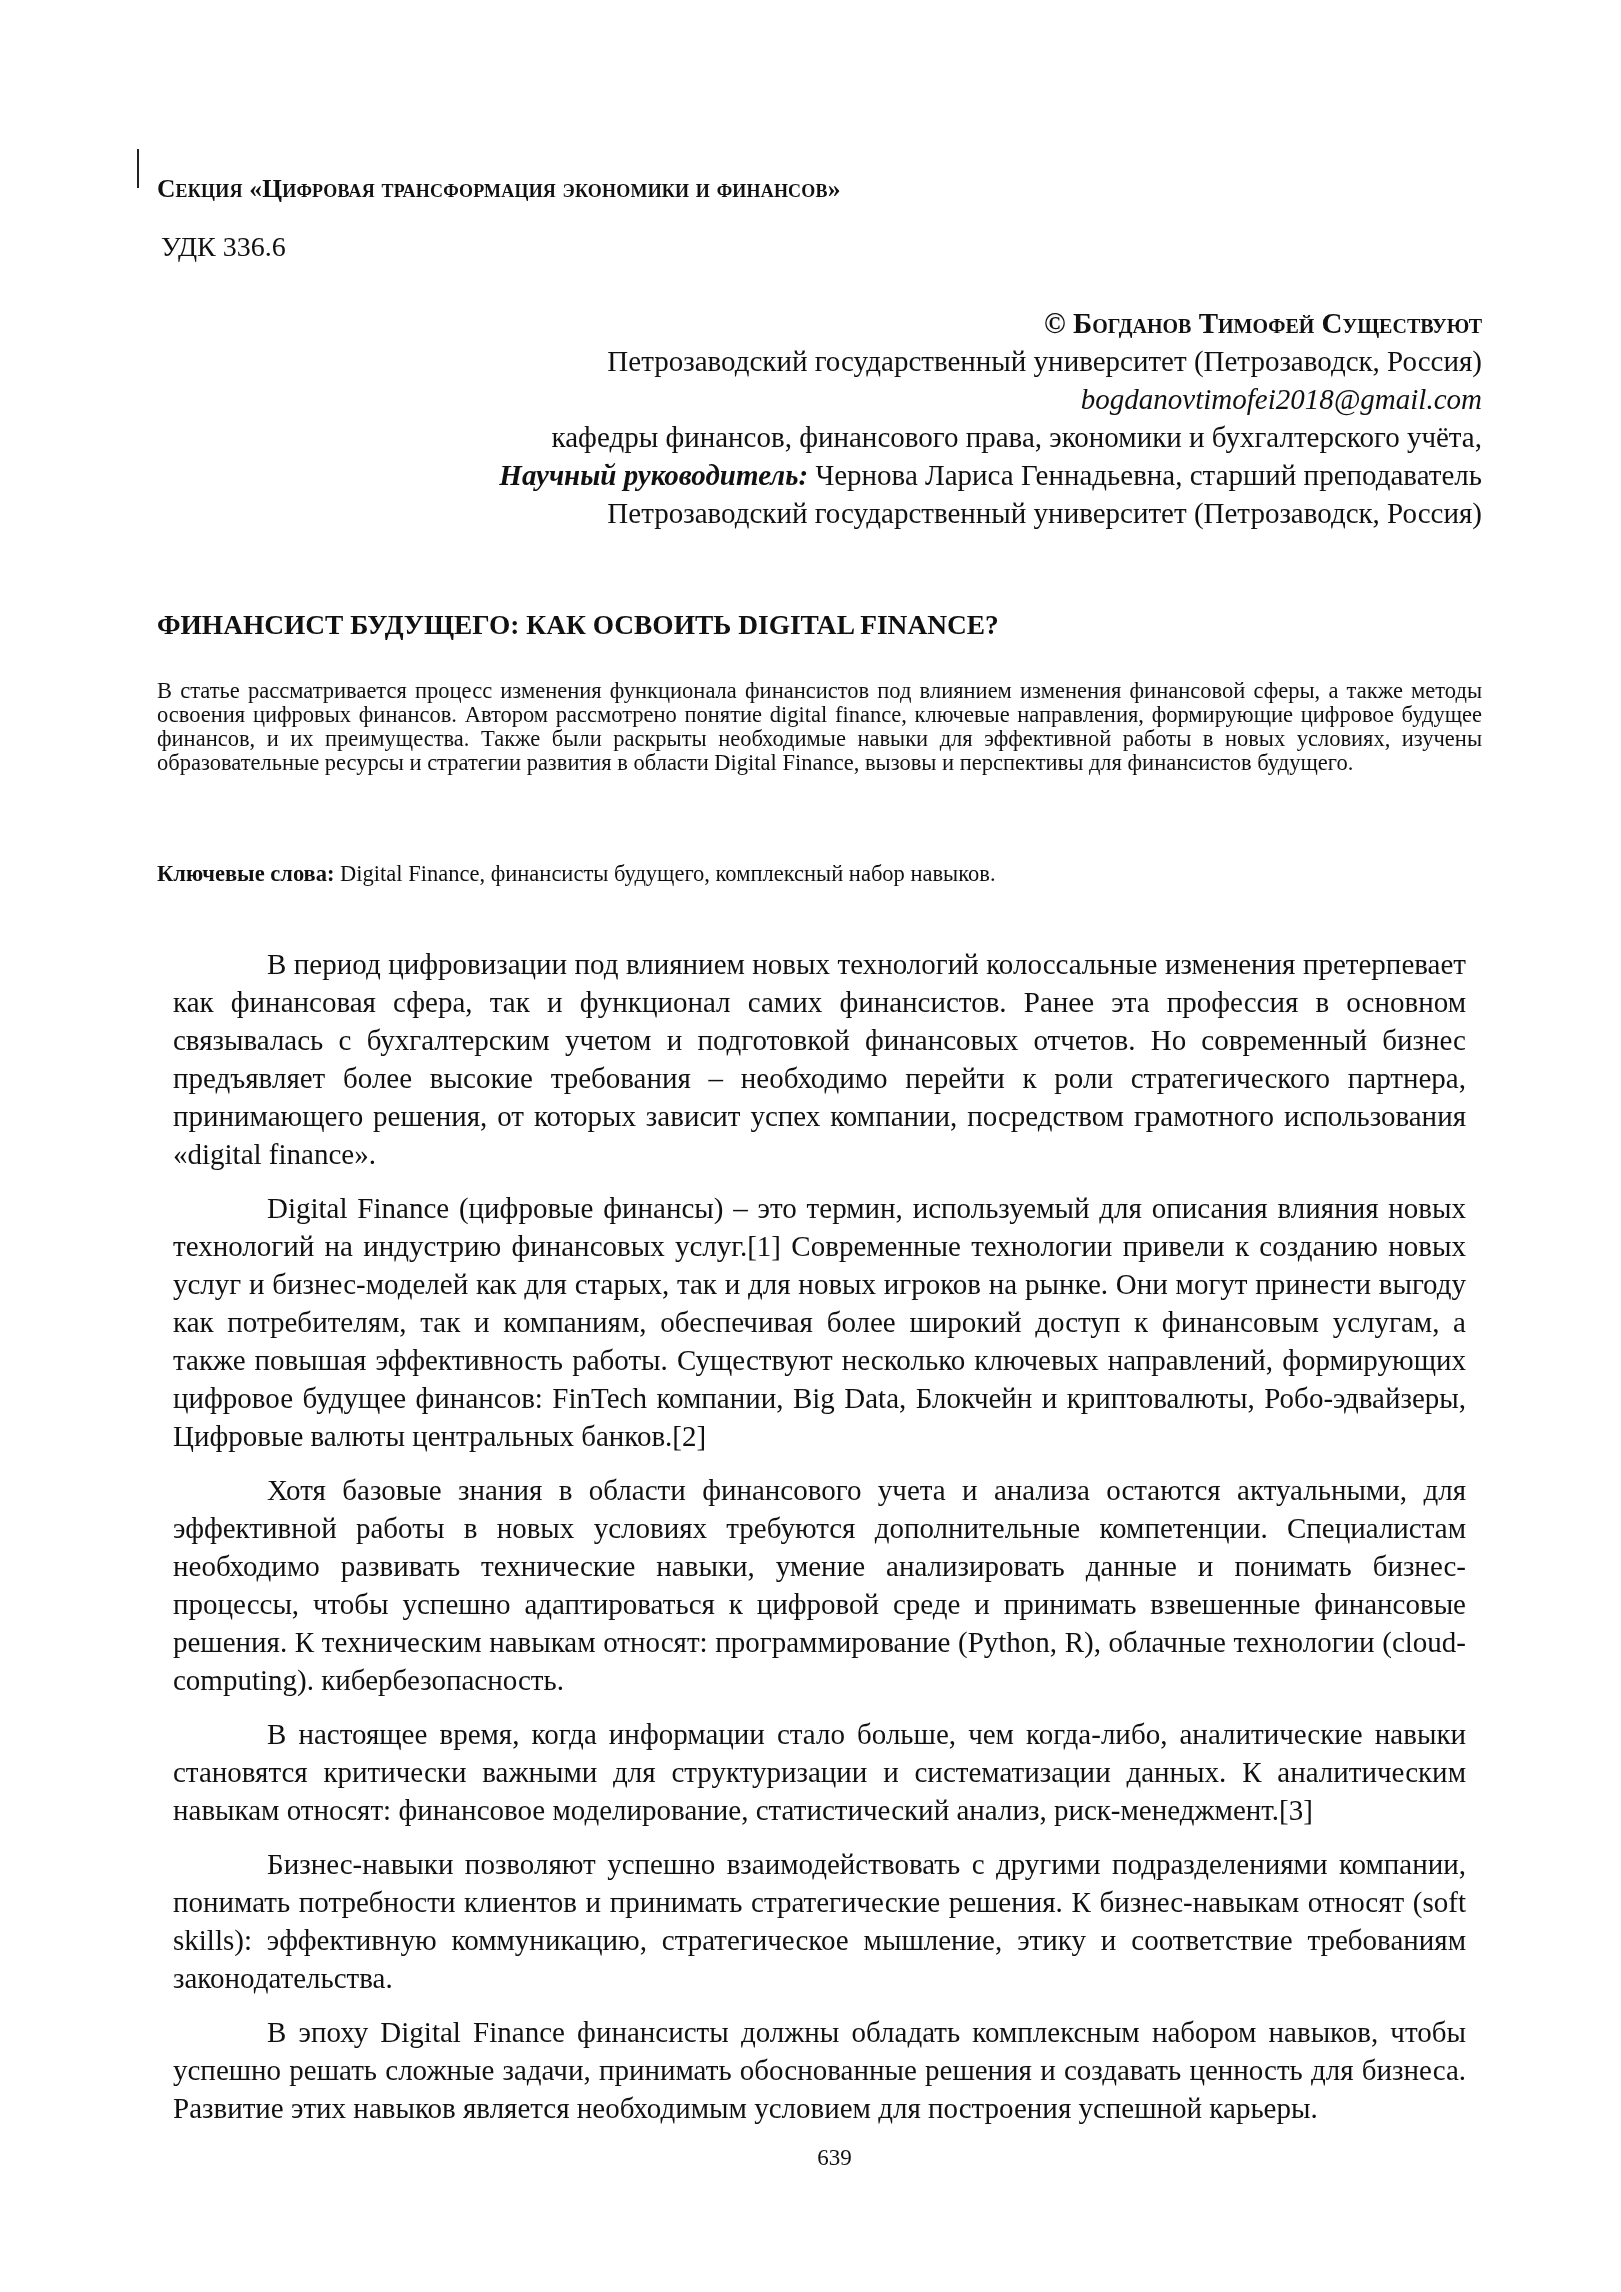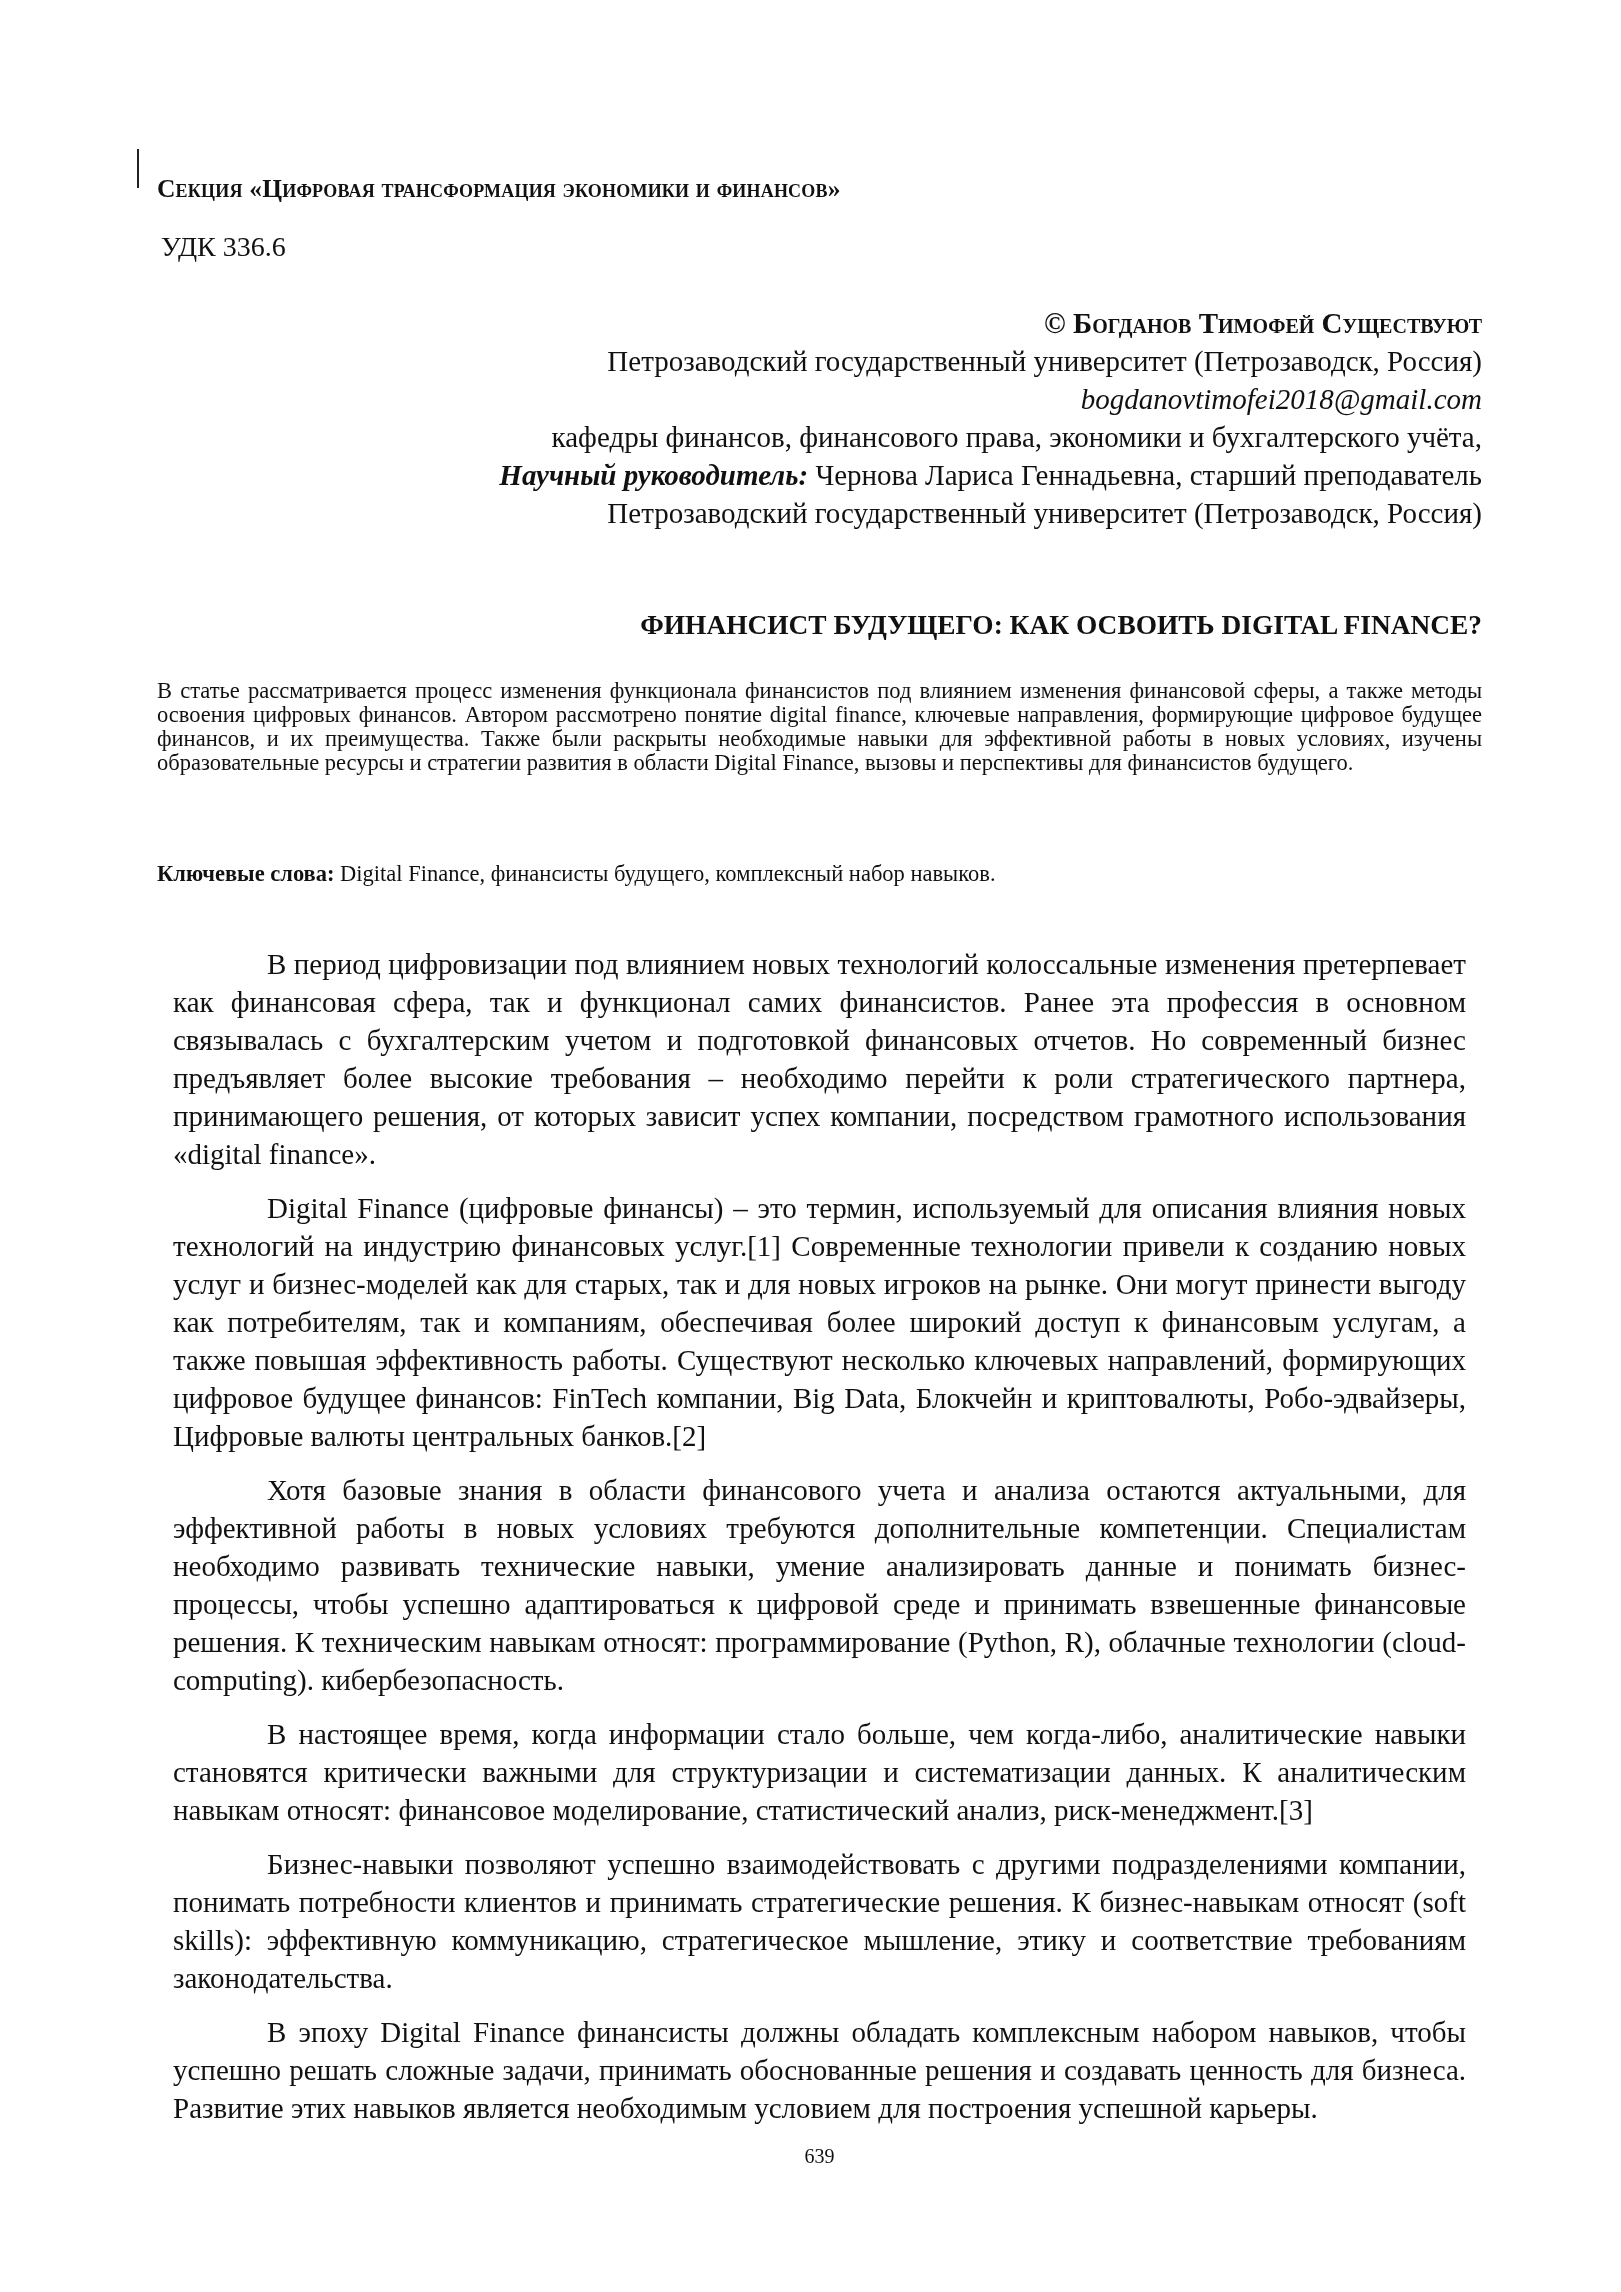--- a/index.html
+++ b/index.html
@@ -58,21 +58,21 @@
       font-weight: bold;
       font-variant: small-caps;
     }
     .email { font-style: italic; }
     .adv-label { font-weight: bold; font-style: italic; }
     .title {
       position: absolute;
       left: 0;
       top: 610px;
       width: 1325px;
-      text-align: right;
+      text-align: left;
       font-size: 27.4px;
       font-weight: bold;
     }
     .abstract {
       position: absolute;
       left: 0;
       top: 679px;
       width: 1325px;
       font-size: 22.5px;
       line-height: 24px;
@@ -94,25 +94,25 @@
       font-size: 29px;
       line-height: 38px;
       text-align: justify;
     }
     .body-text p {
       margin: 16px;
       text-indent: 94px;
     }
     .page-number {
       position: absolute;
-      left: 0;
+      left: 15px;
       top: 2145px;
       width: 1325px;
       text-align: center;
-      font-size: 20px;
+      font-size: 23px;
     }
   </style>
 </head>
 <body>
 
 <div class="page">
   <div class="section-bar"></div>
   <div class="section-header">Секция «Цифровая трансформация экономики и финансов»</div>
 
   <div class="udk">УДК 336.6</div>

